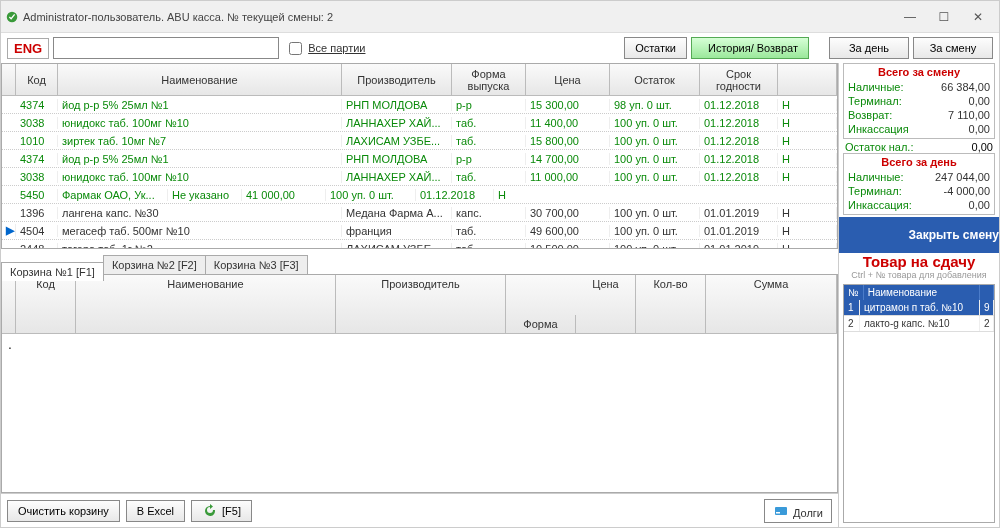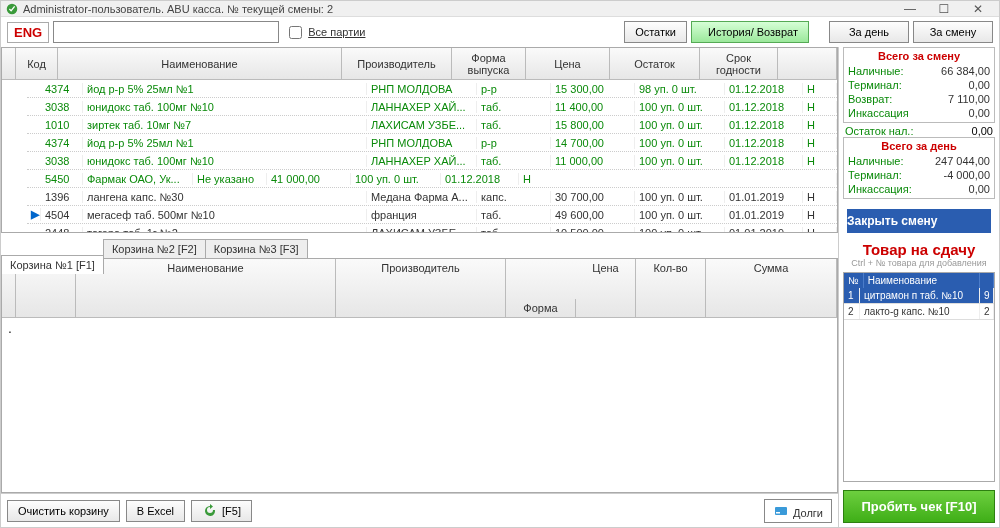--- a/index.html
+++ b/index.html
@@ -1,18 +1,18 @@
 <!DOCTYPE html>
 <html><head>
 <meta charset="utf-8">
 <style>
   * { box-sizing: border-box; margin: 0; padding: 0; }
   body { font-family: Tahoma, Arial, sans-serif; font-size: 11px; color: #333; background: #f0f0f0; overflow: hidden; }
   .window { width: 1000px; height: 528px; background: #fff; display: flex; flex-direction: column; border: 1px solid #ccc; }
-  .titlebar { height: 16px; background: #f0f0f0; display: flex; align-items: center; padding: 0 4px; border-bottom: 1px solid #ddd; }
+  .titlebar { height: 32px; background: #f0f0f0; display: flex; align-items: center; padding: 0 4px; border-bottom: 1px solid #ddd; }
   .titlebar .icon { width: 14px; height: 14px; margin-right: 4px; }
   .titlebar .title { flex: 1; font-size: 11px; color: #444; }
   .win-btn { width: 34px; height: 20px; display: inline-flex; align-items: center; justify-content: center; color: #555; font-size: 12px; cursor: pointer; }
   .toolbar1 { height: 30px; display: flex; align-items: center; padding: 2px 6px; gap: 4px; }
   .lang-badge { background: #fff; color: #c00; border: 1px solid #aaa; padding: 2px 6px; font-weight: bold; font-size: 13px; }
   .search-main { flex: 0 0 226px; height: 22px; border: 1px solid #888; padding: 0 4px; }
   .chk { margin-left: 6px; }
   .lbl-under { text-decoration: underline; margin-left: 2px; }
   .toolbar1 .spacer { flex: 1; }
   .btn { border: 1px solid #888; background: linear-gradient(#fdfdfd,#e8e8e8); padding: 3px 10px; font-size: 11px; cursor: pointer; height: 22px; display: inline-flex; align-items: center; }
@@ -37,25 +37,25 @@
   .c-form { flex: 0 0 74px; }
   .c-price { flex: 0 0 84px; text-align:left; }
   .c-stock { flex: 0 0 90px; }
   .c-exp { flex: 0 0 78px; }
   .c-tail { flex: 1 1 10px; }
 
   .h2 { height: 32px; }
   .h2 .cell { display:flex; align-items:center; justify-content:center; }
 
   .main-grid { height: 186px; }
-  .main-grid .grid-body { height: 154px; overflow-y: auto; margin-left: 25px; }
+  .main-grid .grid-body { height: 154px; overflow-y: auto; }
 
   .tabs { display: flex; margin-top: 6px; border-bottom: 1px solid #aaa; }
   .tab { border: 1px solid #aaa; border-bottom: none; padding: 3px 8px; font-size: 11px; background: #eee; margin-right: -1px; cursor: pointer; }
-  .tab.active { background: #fff; position: relative; top: 16px; }
+  .tab.active { background: #fff; position: relative; top: 7px; }
 
   .basket-grid { flex: 1; border: 1px solid #aaa; border-top: none; display:flex; flex-direction:column; min-height:0; }
   .basket-grid .grid-header .cell { padding: 3px 4px; }
   .basket-body { flex:1; overflow:auto; padding: 2px 6px; font-size: 14px; color:#222; }
   .b-mark { flex:0 0 14px; }
   .b-code { flex:0 0 60px; }
   .b-name { flex:0 0 260px; }
   .b-maker { flex:0 0 170px; }
   .b-form { flex:0 0 70px;margin-top:40px; }
   .b-price { flex:0 0 60px; }
@@ -64,21 +64,21 @@
 
   .bottom-bar { height: 34px; border-top:1px solid #ccc; display:flex; align-items:center; padding: 0 6px; gap:6px; }
   .bottom-bar .spacer { flex:1; }
   .btn-icon { width:16px; height:16px; display:inline-block; margin-right:4px; }
   .btn-dolgi { border:1px solid #888; background:#fff; padding:3px 8px; display:inline-flex; align-items:flex-end; }
   .panel { border:1px solid #bbb; margin: 0 4px 2px 4px; padding: 2px 4px; }
   .panel .title-r { color:#c00; font-weight:bold; text-align:center; font-size:11px; padding-bottom:2px; }
   .panel .line { display:flex; justify-content:space-between; font-size:11px; padding:1px 0; }
   .panel .line .k { color:#0a8a0a; }
   .ostat { color:#0a8a0a; font-size:11px; padding: 0 6px; display:flex; justify-content:space-between; }
-  .close-shift { margin:8px; background:#2a5db0; color:#fff; text-align:left; padding:5px 0; font-weight:bold; font-size:12px; cursor:pointer; }
+  .close-shift { margin:0; background:#2a5db0; color:#fff; text-align:right; padding:11px 0; font-weight:bold; font-size:12px; cursor:pointer; }
   .change-title { color:#c00; font-weight:bold; text-align:center; font-size:15px; }
   .change-hint { color:#999; font-size:9px; text-align:center; }
   .mini-grid { border:1px solid #aaa; margin:4px; flex:1; display:flex; flex-direction:column; min-height:0; }
   .mini-grid .hdr { display:flex; background:#2a5db0; color:#fff; font-size:10px; }
   .mini-grid .hdr .mc { padding:2px 4px; border-right:1px solid #4b7cc9; }
   .mini-grid .body { flex:1; overflow:auto; }
   .mini-grid .mrow { display:flex; font-size:10px; border-bottom:1px solid #ddd; }
   .mini-grid .mrow .mc { padding:2px 4px; border-right:1px solid #eee; overflow:hidden; white-space:nowrap; }
   .mrow.sel { background:#2a5db0; color:#fff; }
   .mc-n { flex:0 0 16px; }
@@ -330,16 +330,15 @@
               <div class="mc mc-name">цитрамон п таб. №10</div>
               <div class="mc mc-q">9</div>
             </div>
             <div class="mrow">
               <div class="mc mc-n">2</div>
               <div class="mc mc-name">лакто-g капс. №10</div>
               <div class="mc mc-q">2</div>
             </div>
           </div>
       </div>
-      <div class="checkout">Пробить чек [F10]</div>
     </div>
   </div>
 </div>
 
 </body></html>

